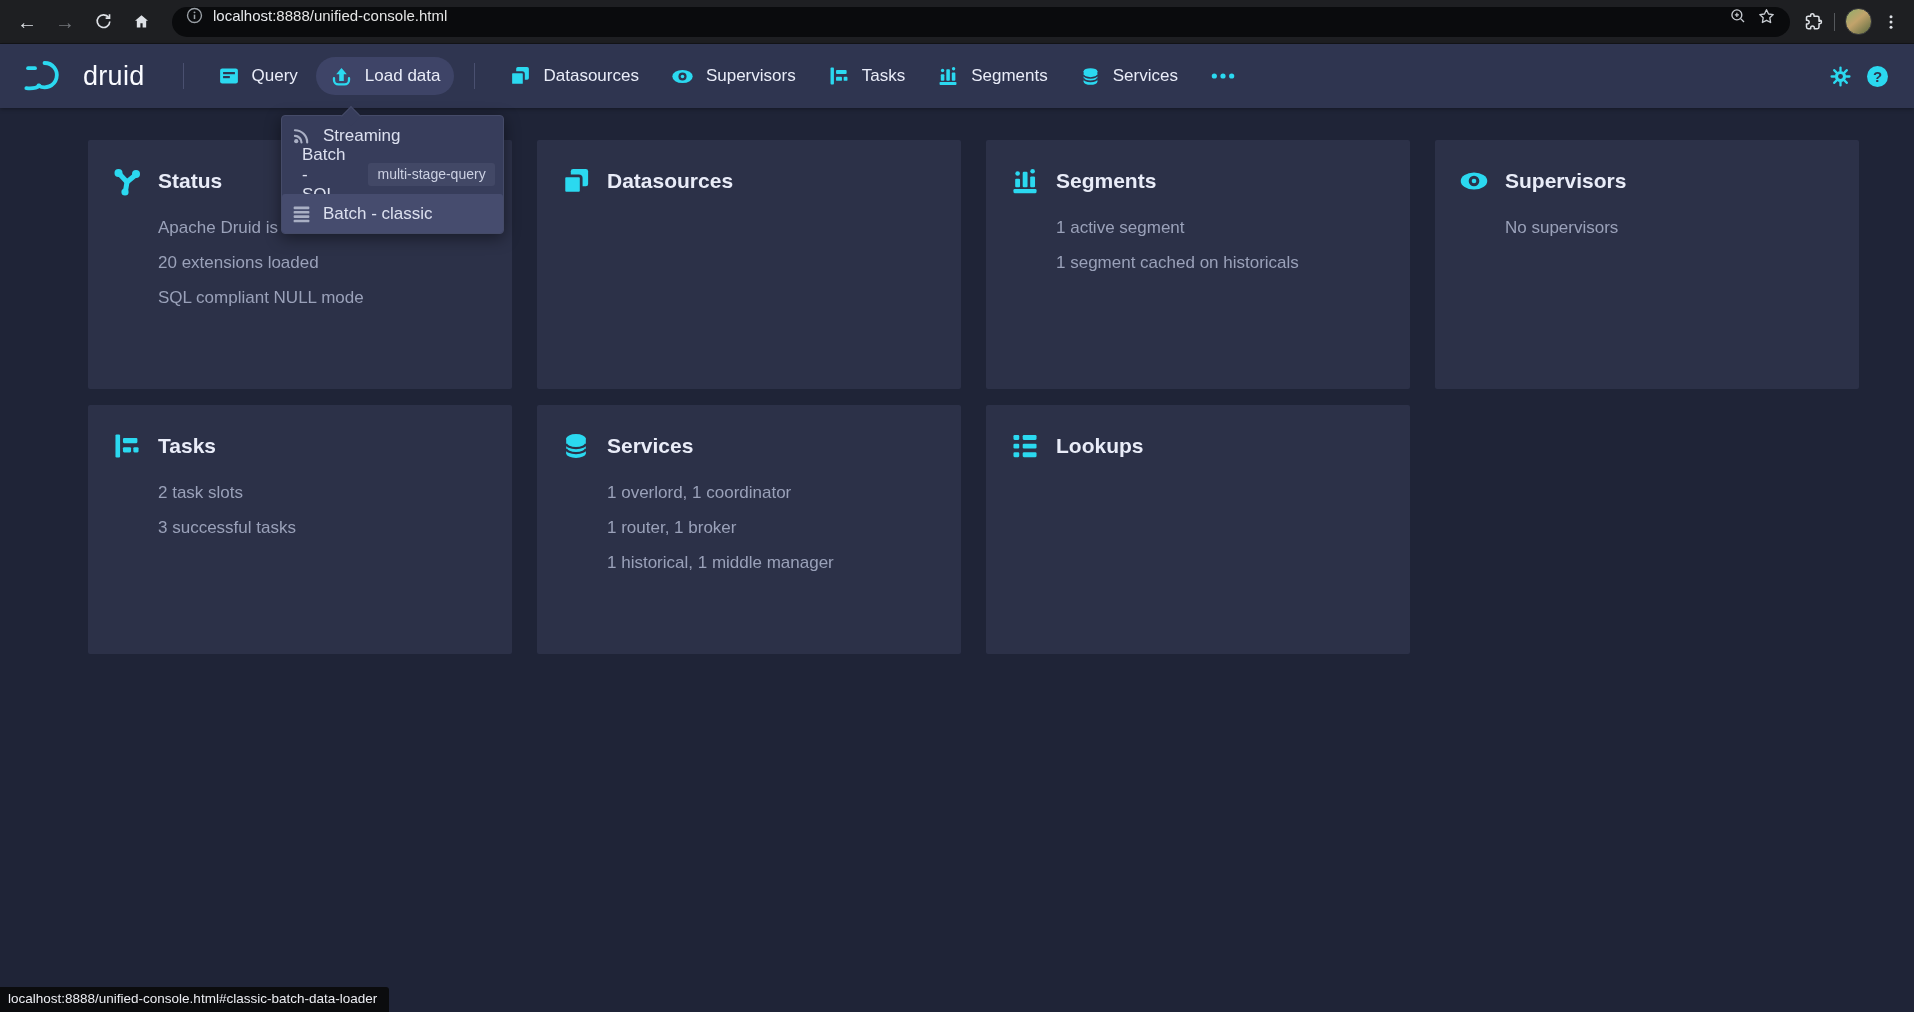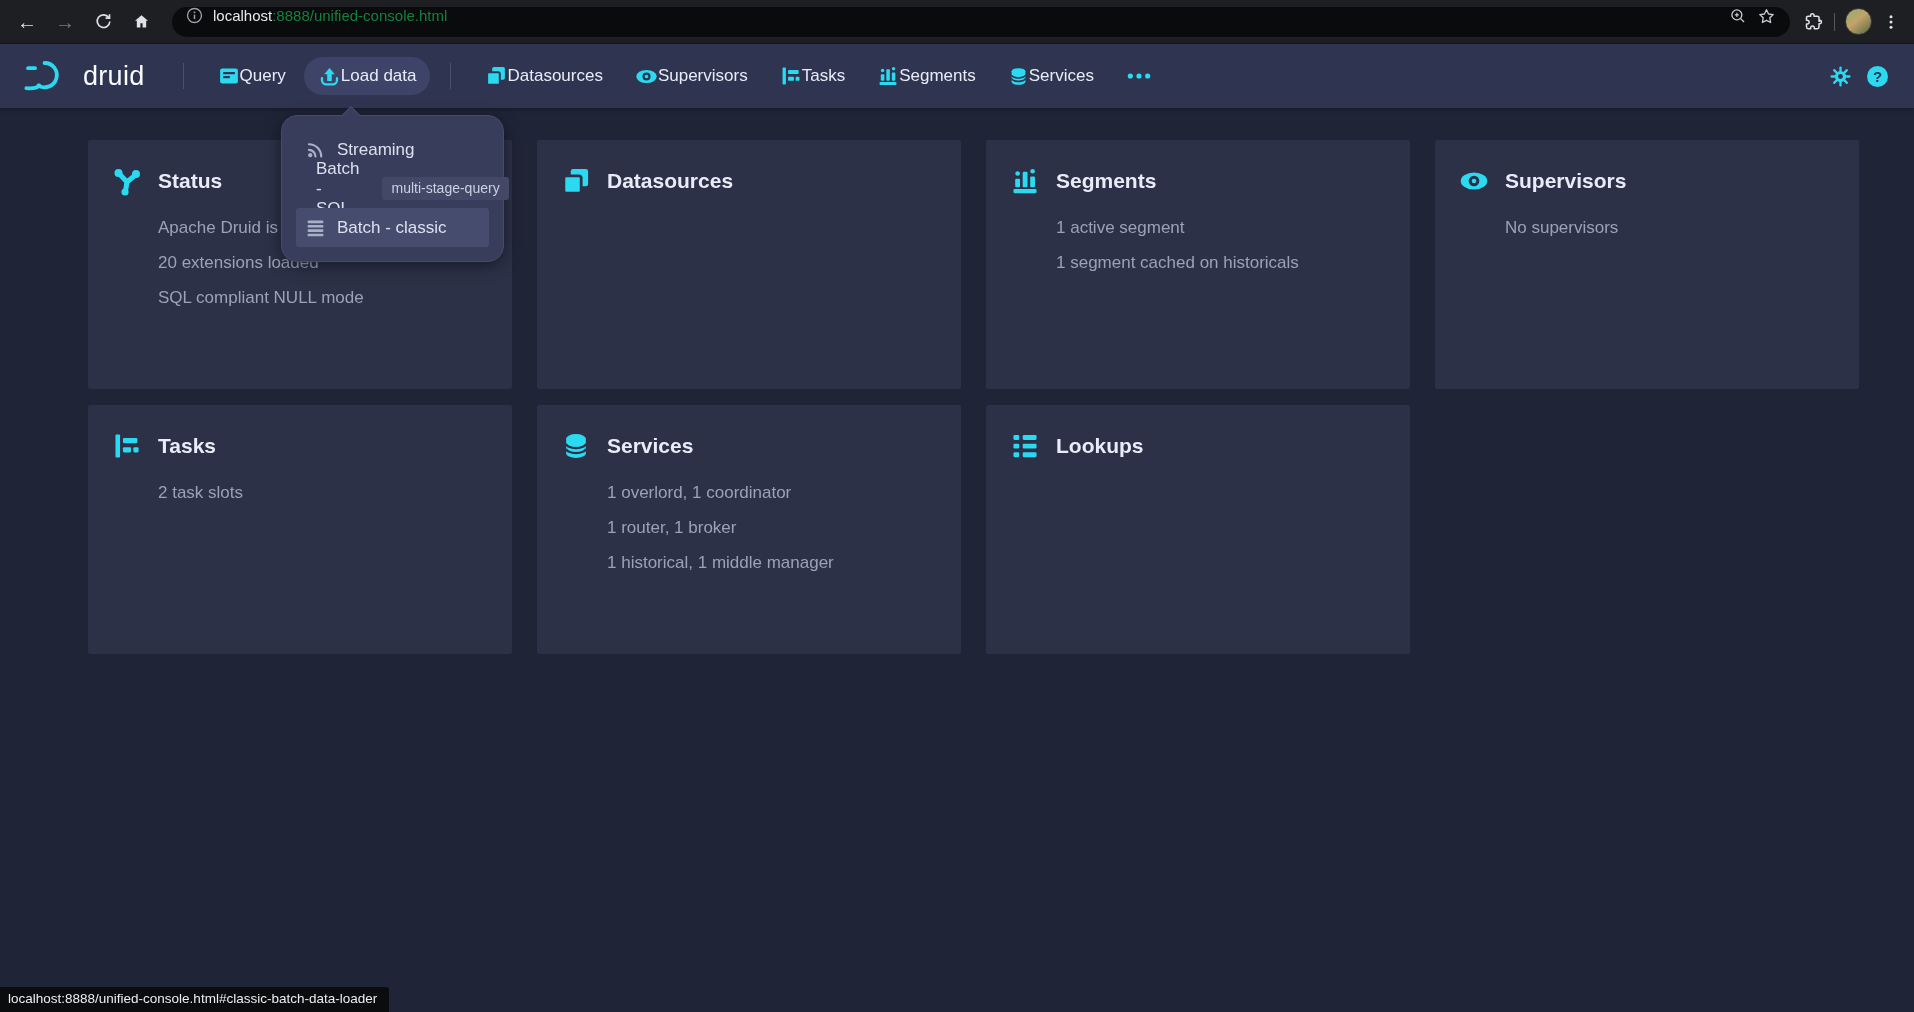--- a/index.html
+++ b/index.html
@@ -21,36 +21,36 @@
     background:var(--page);
     font-family:"Liberation Sans",sans-serif;
   }
   
   .chrome{height:44px;background:var(--chrome);display:flex;align-items:center;padding:0 10px;gap:4px;border-bottom:1px solid #141518}
   .chrome-btn{width:34px;height:34px;border-radius:50%;display:flex;align-items:center;justify-content:center;color:var(--chrome-ic);font-size:20px;line-height:1;flex:0 0 auto}
   .chrome-btn.dim{color:#73767B}
   .omnibox{flex:1;height:30px;background:var(--omni);border-radius:15px;display:flex;padding:0 14px;margin:0 10px;gap:10px;font-size:15px}
   .omni-url{white-space:nowrap;display:flex}
   .omni-host{color:#E8EAED}
-  .omni-rest{color:#15803d}
+  .omni-rest{color:#e5e5e5}
   .omni-spacer{flex:1}
   .chrome-right{display:flex;align-items:center;gap:10px;padding-right:4px}
   .vsep{width:1px;height:18px;background:#55585C}
   .avatar{width:27px;height:27px;border-radius:50%;background:linear-gradient(140deg,#8fae6b 0%,#c2a36b 45%,#57693f 100%);border:1px solid #3a3b3e}
   
   .navbar{height:64px;background:var(--nav);display:flex;align-items:center;padding:0 26px 0 22px;box-shadow:0 1px 4px rgba(0,0,0,.35);position:relative;z-index:5}
   .brand{display:flex;align-items:center;gap:9px;margin-right:20px}
   .brand-name{color:#FAFBFF;font-size:27px;font-weight:500;letter-spacing:.3px}
   .nav-sep{width:1px;height:26px;background:#4A5070;margin:0 18px}
-  .nav-item{display:flex;align-items:center;gap:0;color:var(--txt-bright);font-size:17px;padding:0 14px;height:38px;border-radius:19px;cursor:pointer;white-space:nowrap;margin:0 2px}
+  .nav-item{display:flex;align-items:center;gap:12px;color:var(--txt-bright);font-size:17px;padding:0 14px;height:38px;border-radius:19px;cursor:pointer;white-space:nowrap;margin:0 2px}
   .nav-item.active{background:#3E4467}
   .nav-right{margin-left:auto;display:flex;align-items:center;gap:16px}
   .help-circle{width:21px;height:21px;border-radius:50%;background:var(--accent);color:#2F3550;font-weight:bold;font-size:15px;display:flex;align-items:center;justify-content:center}
   
-  .menu{position:absolute;left:281px;top:115px;width:223px;background:var(--menu);border:1px solid #454B68;border-radius:16px;padding:14px;z-index:20;box-shadow:0 4px 16px rgba(0,0,0,.45)}
+  .menu{position:absolute;left:281px;top:115px;width:223px;background:var(--menu);border:1px solid #454B68;border-radius:4px;padding:0;z-index:20;box-shadow:0 4px 16px rgba(0,0,0,.45)}
   .menu-caret{position:absolute;top:-7px;left:62px;width:14px;height:14px;background:var(--menu);transform:rotate(45deg);border-left:1px solid #454B68;border-top:1px solid #454B68}
   .menu-item{height:39px;display:flex;align-items:center;gap:11px;padding:0 9px;border-radius:3px;color:#DCE0EF;font-size:17px;cursor:pointer;position:relative}
   .menu-item.hl{background:var(--menu-hl)}
   .menu-badge{margin-left:12px;background:#424866;border-radius:3px;padding:3px 9px 4px;font-size:14px;color:#CBD0E2;white-space:nowrap}
   
   .cards{position:absolute;left:88px;top:140px;display:grid;grid-template-columns:repeat(4,424px);grid-auto-rows:249px;gap:16px 25px;z-index:1}
   .card{background:var(--card);border-radius:2px;padding:26px 24px;cursor:pointer}
   .card-head{display:flex;align-items:center;gap:16px}
   .card-icon{width:30px;height:30px;flex:0 0 auto}
   .card-title{color:var(--txt-bright);font-size:21px;font-weight:600}
@@ -283,20 +283,21 @@
       <svg class="card-icon" viewBox="0 0 26 26">
           <rect x="3" y="3" width="4" height="20" rx="1" fill="#2BD9F0"></rect>
           <rect x="9.5" y="6" width="12.5" height="4.6" rx="1" fill="#2BD9F0"></rect>
           <rect x="9.5" y="14" width="7" height="4.6" rx="1" fill="#2BD9F0"></rect>
           <rect x="18.5" y="14" width="4.5" height="4.6" rx="1" fill="#2BD9F0"></rect>
         </svg>
       <div class="card-title">Tasks</div>
     </div>
     <div class="card-lines">
       <div>2 task slots</div>
+      <div>3 successful tasks</div>
     </div>
   </div>
 
   <div class="card">
     <div class="card-head">
       <svg class="card-icon" viewBox="0 0 26 26">
           <ellipse cx="13" cy="6.5" rx="8.5" ry="3.8" fill="#2BD9F0"></ellipse>
           <rect x="4.5" y="6.5" width="17" height="13" fill="#2BD9F0"></rect>
           <ellipse cx="13" cy="19.5" rx="8.5" ry="3.8" fill="#2BD9F0"></ellipse>
           <path d="M4.5 11a8.5 3.8 0 0 0 17 0" fill="none" stroke="#2C3148" stroke-width="2"></path>

